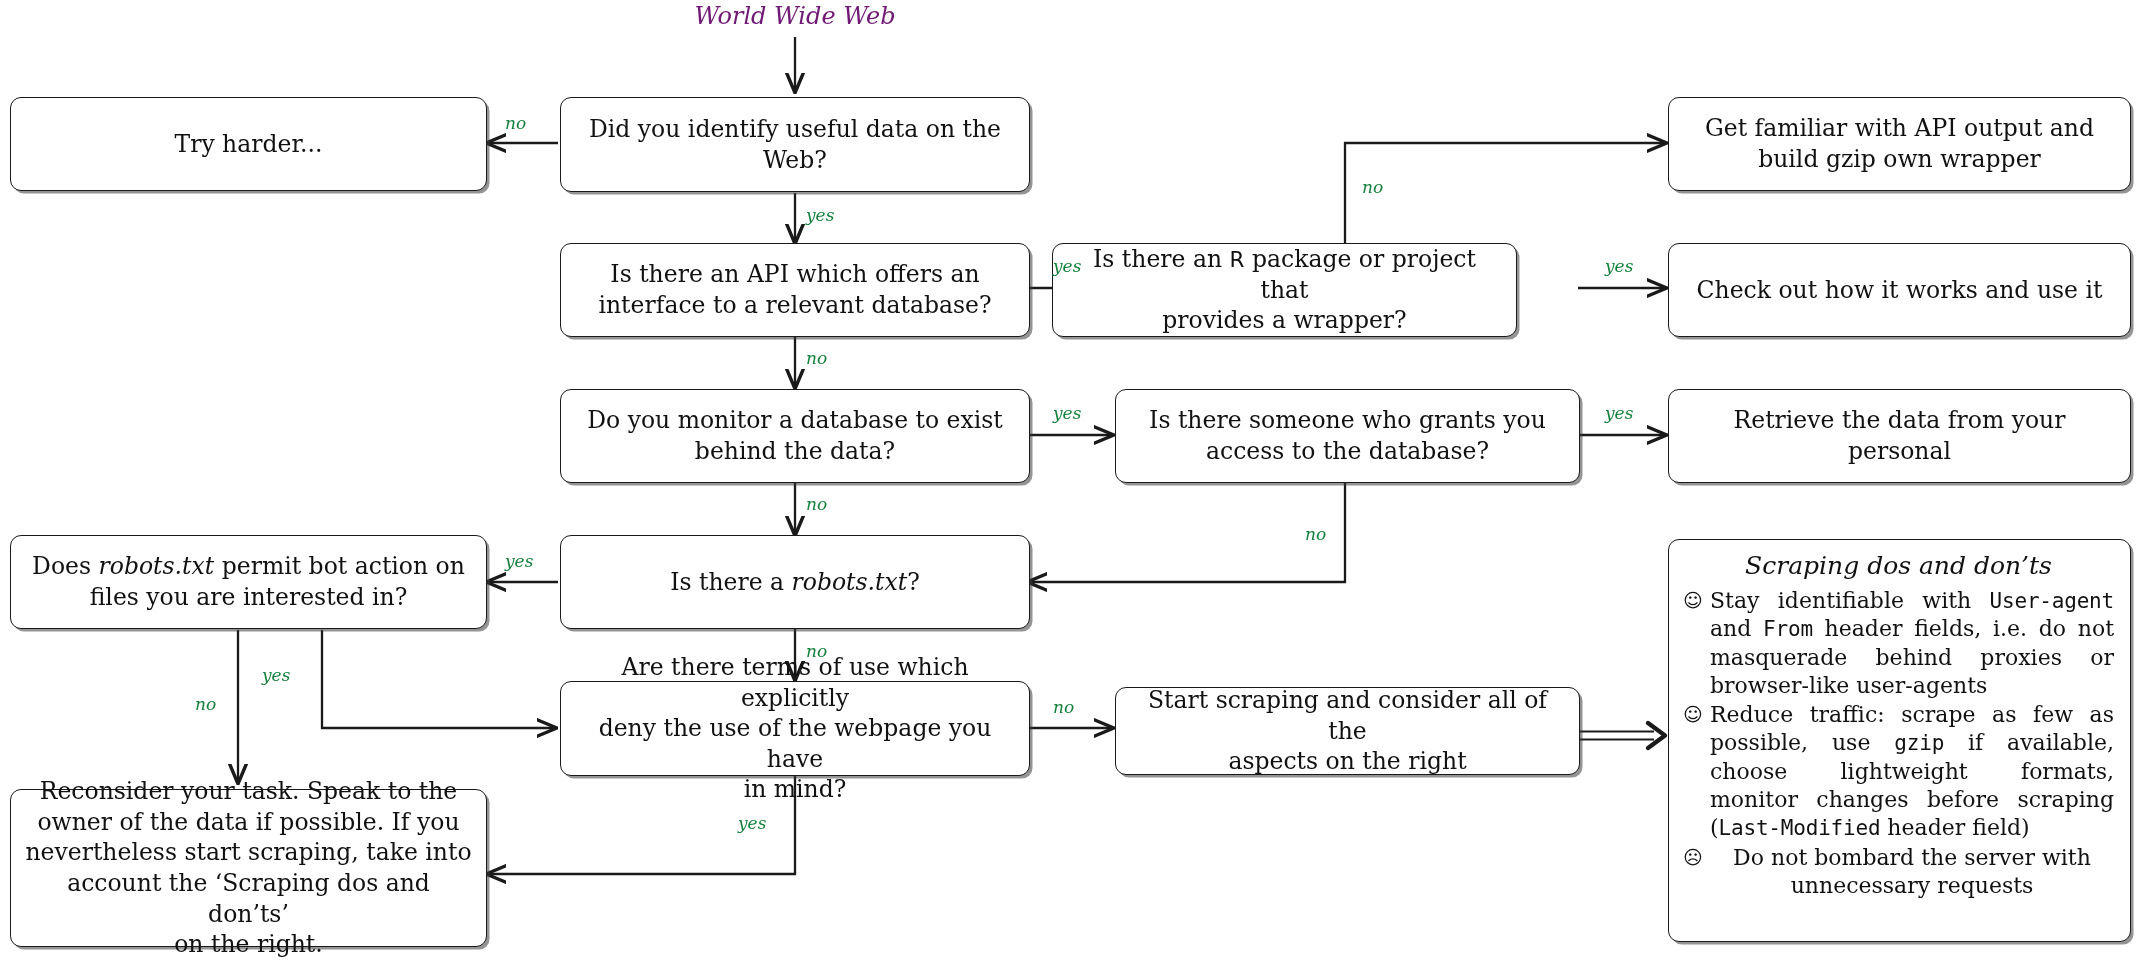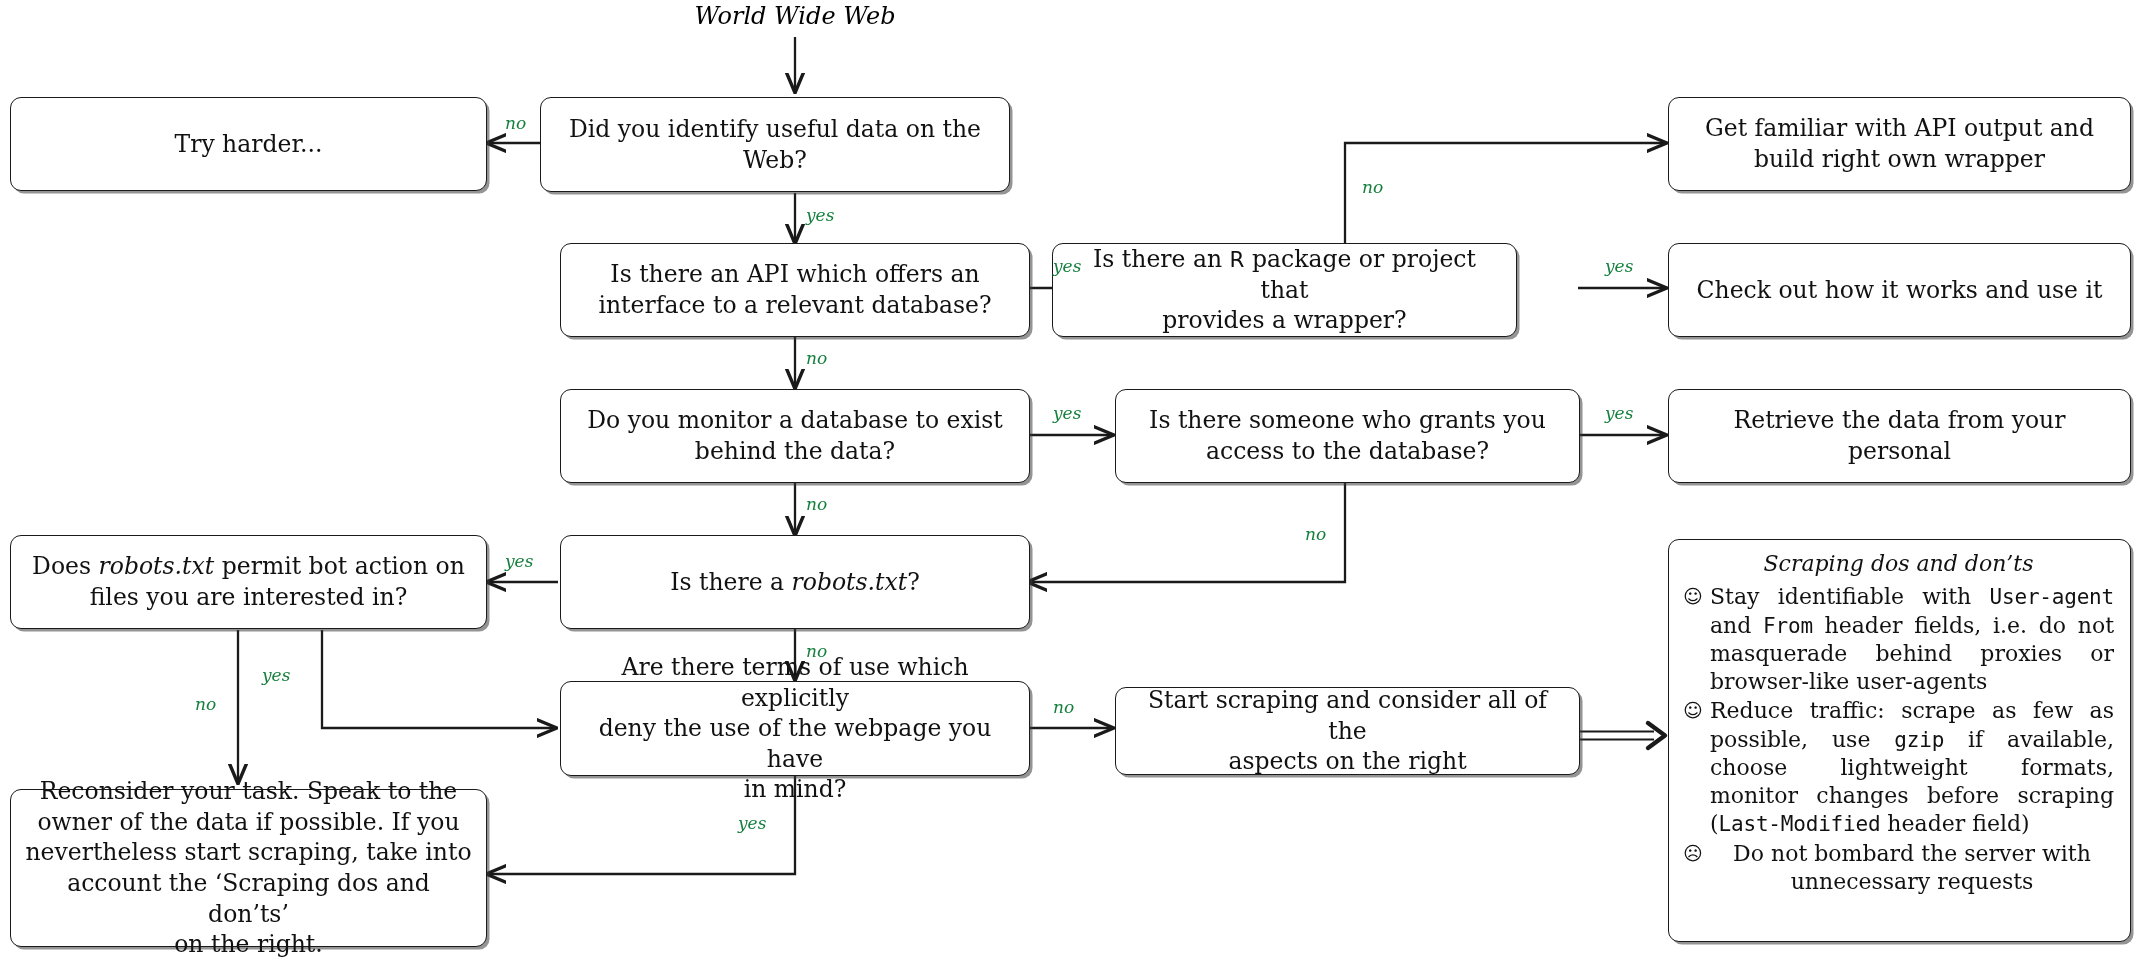--- a/index.html
+++ b/index.html
@@ -46,21 +46,21 @@
     letter-spacing: -0.2px;
   }
   .sans {
     font-family: "DejaVu Sans", "Liberation Sans", sans-serif;
     font-size: 21.5px;
   }
   .title {
     position: absolute;
     font-style: italic;
     font-size: 24px;
-    color: #000000;
+    color: #701a75;
     white-space: nowrap;
     text-align: center;
   }
   .elabel {
     position: absolute;
     font-style: italic;
     font-size: 17px;
     color: #15803d;
     white-space: nowrap;
   }
@@ -73,21 +73,21 @@
     background: #ffffff;
     box-shadow: 3px 3px 0px -0.5px rgba(60,60,60,0.55);
     padding: 10px 16px 12px 14px;
     color: #111;
     font-size: 22px;
     line-height: 1.285;
   }
   .panel-title {
     text-align: center;
     font-style: italic;
-    font-size: 22px;
+    font-size: 25px;
     margin-bottom: 5px;
   }
   .tip {
     display: flex;
     align-items: flex-start;
     margin-bottom: 1px;
   }
   .tip .face {
     flex: 0 0 auto;
     width: 27px;
@@ -161,21 +161,21 @@
       <path d="M1648,723 L1665,735.5 L1648,748" stroke-width="4.4" stroke-linecap="round" stroke-linejoin="round"></path>
     </g>
   </svg>
 
   <div class="title" style="left:660px; top:2px; width:270px;">World Wide Web</div>
 
   <div class="node" style="left:10px; top:97px; width:477px; height:94px;">
     <span class="txt">Try harder...</span>
   </div>
 
-  <div class="node" style="left:540px; top:97px; width:470px; height:95px;">
+  <div class="node" style="left:560px; top:97px; width:470px; height:95px;">
     <span class="txt">
       <span>Did you identify useful data on the</span><br>
       <span>Web?</span>
     </span>
   </div>
 
   <div class="node" style="left:560px; top:243px; width:470px; height:94px;">
     <span class="txt">
       <span>Is there an API which offers an</span><br>
       <span>interface to a relevant database?</span>
@@ -185,21 +185,21 @@
   <div class="node" style="left:1052px; top:243px; width:465px; height:94px;">
     <span class="txt">
       <span>Is there an </span><span class="sans">R</span><span> package or project that</span><br>
       <span>provides a wrapper?</span>
     </span>
   </div>
 
   <div class="node" style="left:1668px; top:97px; width:463px; height:94px;">
     <span class="txt">
       <span>Get familiar with API output and</span><br>
-      <span>build right own wrapper</span>
+      <span>build gzip own wrapper</span>
     </span>
   </div>
 
   <div class="node" style="left:1668px; top:243px; width:463px; height:94px;">
     <span class="txt">Check out how it works and use it</span>
   </div>
 
   <div class="node" style="left:560px; top:389px; width:470px; height:94px;">
     <span class="txt">
       <span>Do you monitor a database to exist</span><br>

